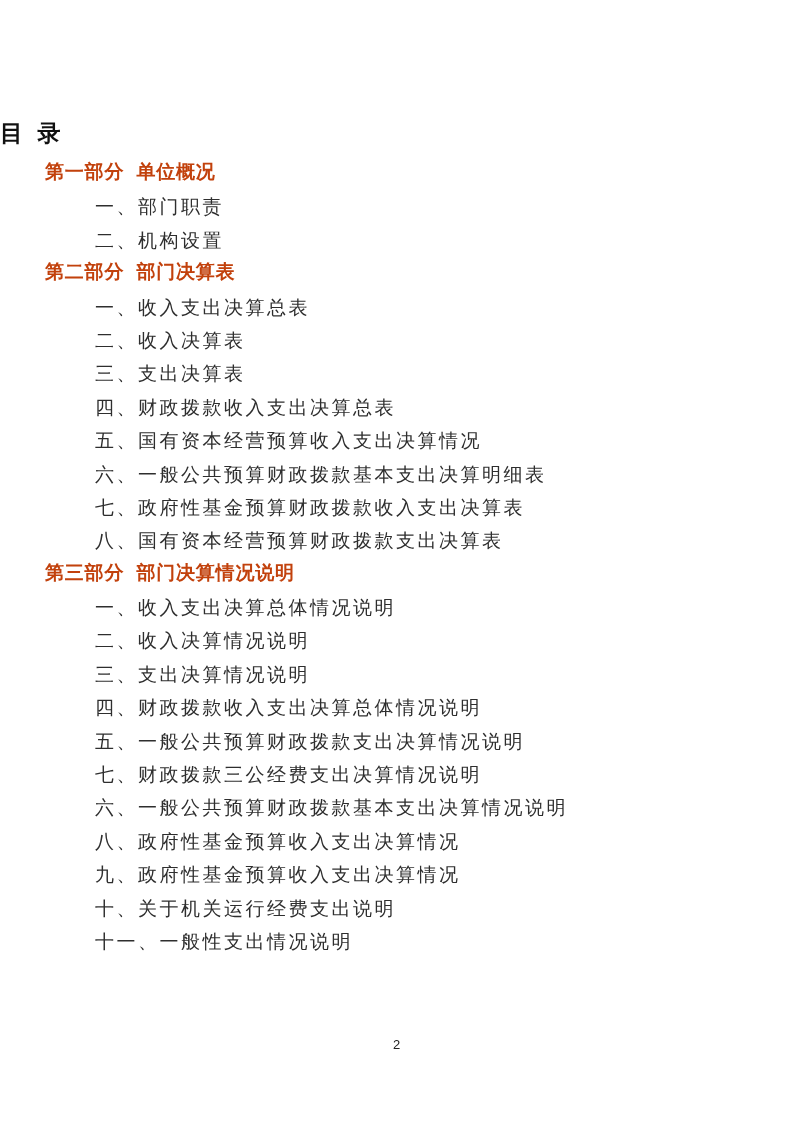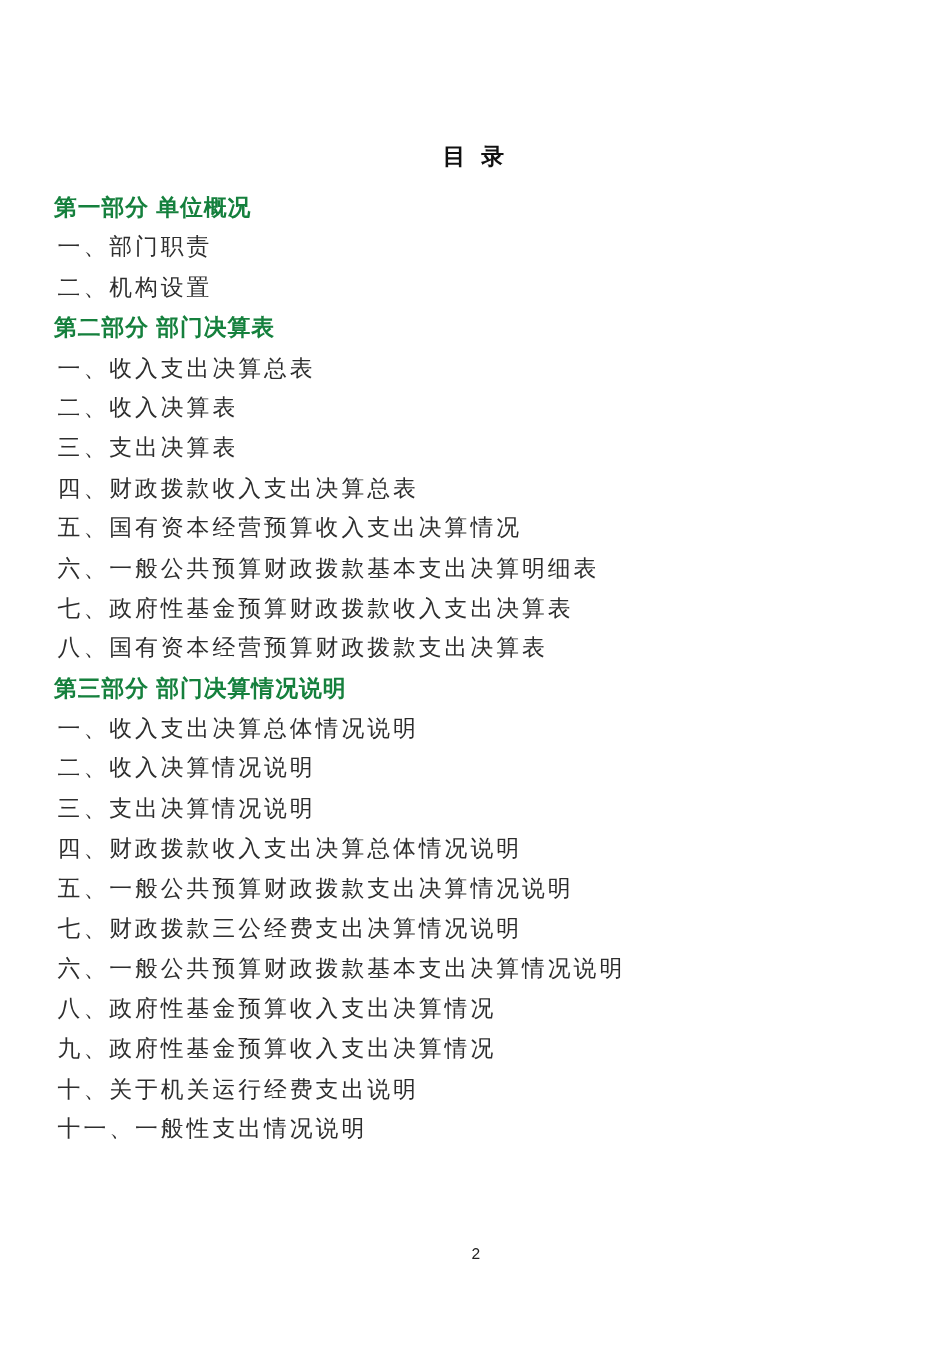--- a/index.html
+++ b/index.html
@@ -14,48 +14,48 @@
     background: #ffffff;
     overflow: hidden;
     font-family: "DejaVu Serif", serif;
     color: #1c1c1c;
   }
   .doc-title {
     position: absolute;
     top: 118px;
     left: 0;
     right: 0;
-    text-align: center;
+    text-align: left;
     font-family: "Liberation Sans", sans-serif;
     font-weight: bold;
-    font-size: 19px;
+    font-size: 23px;
     letter-spacing: 4px;
     color: #111111;
   }
   .toc {
     position: absolute;
     top: 157px;
     left: 0;
     right: 0;
   }
   .toc-heading {
     height: 33.4px;
     line-height: 33.4px;
     padding-left: 45px;
-    font-family: Liberation Sans, sans-serif;
+    font-family: Liberation Mono, monospace;
     font-weight: bold;
     font-size: 19px;
     letter-spacing: 0.8px;
-    color: #15803d;
+    color: #c2410c;
     white-space: pre;
   }
   .toc-item {
     height: 33.4px;
     line-height: 33.4px;
-    padding-left: 48px;
+    padding-left: 95px;
     font-family: "DejaVu Serif", serif;
     font-weight: normal;
     font-size: 19px;
     letter-spacing: 2.5px;
     color: #2e2e2e;
     white-space: pre;
   }
   .page-number {
     position: absolute;
     top: 1037px;

